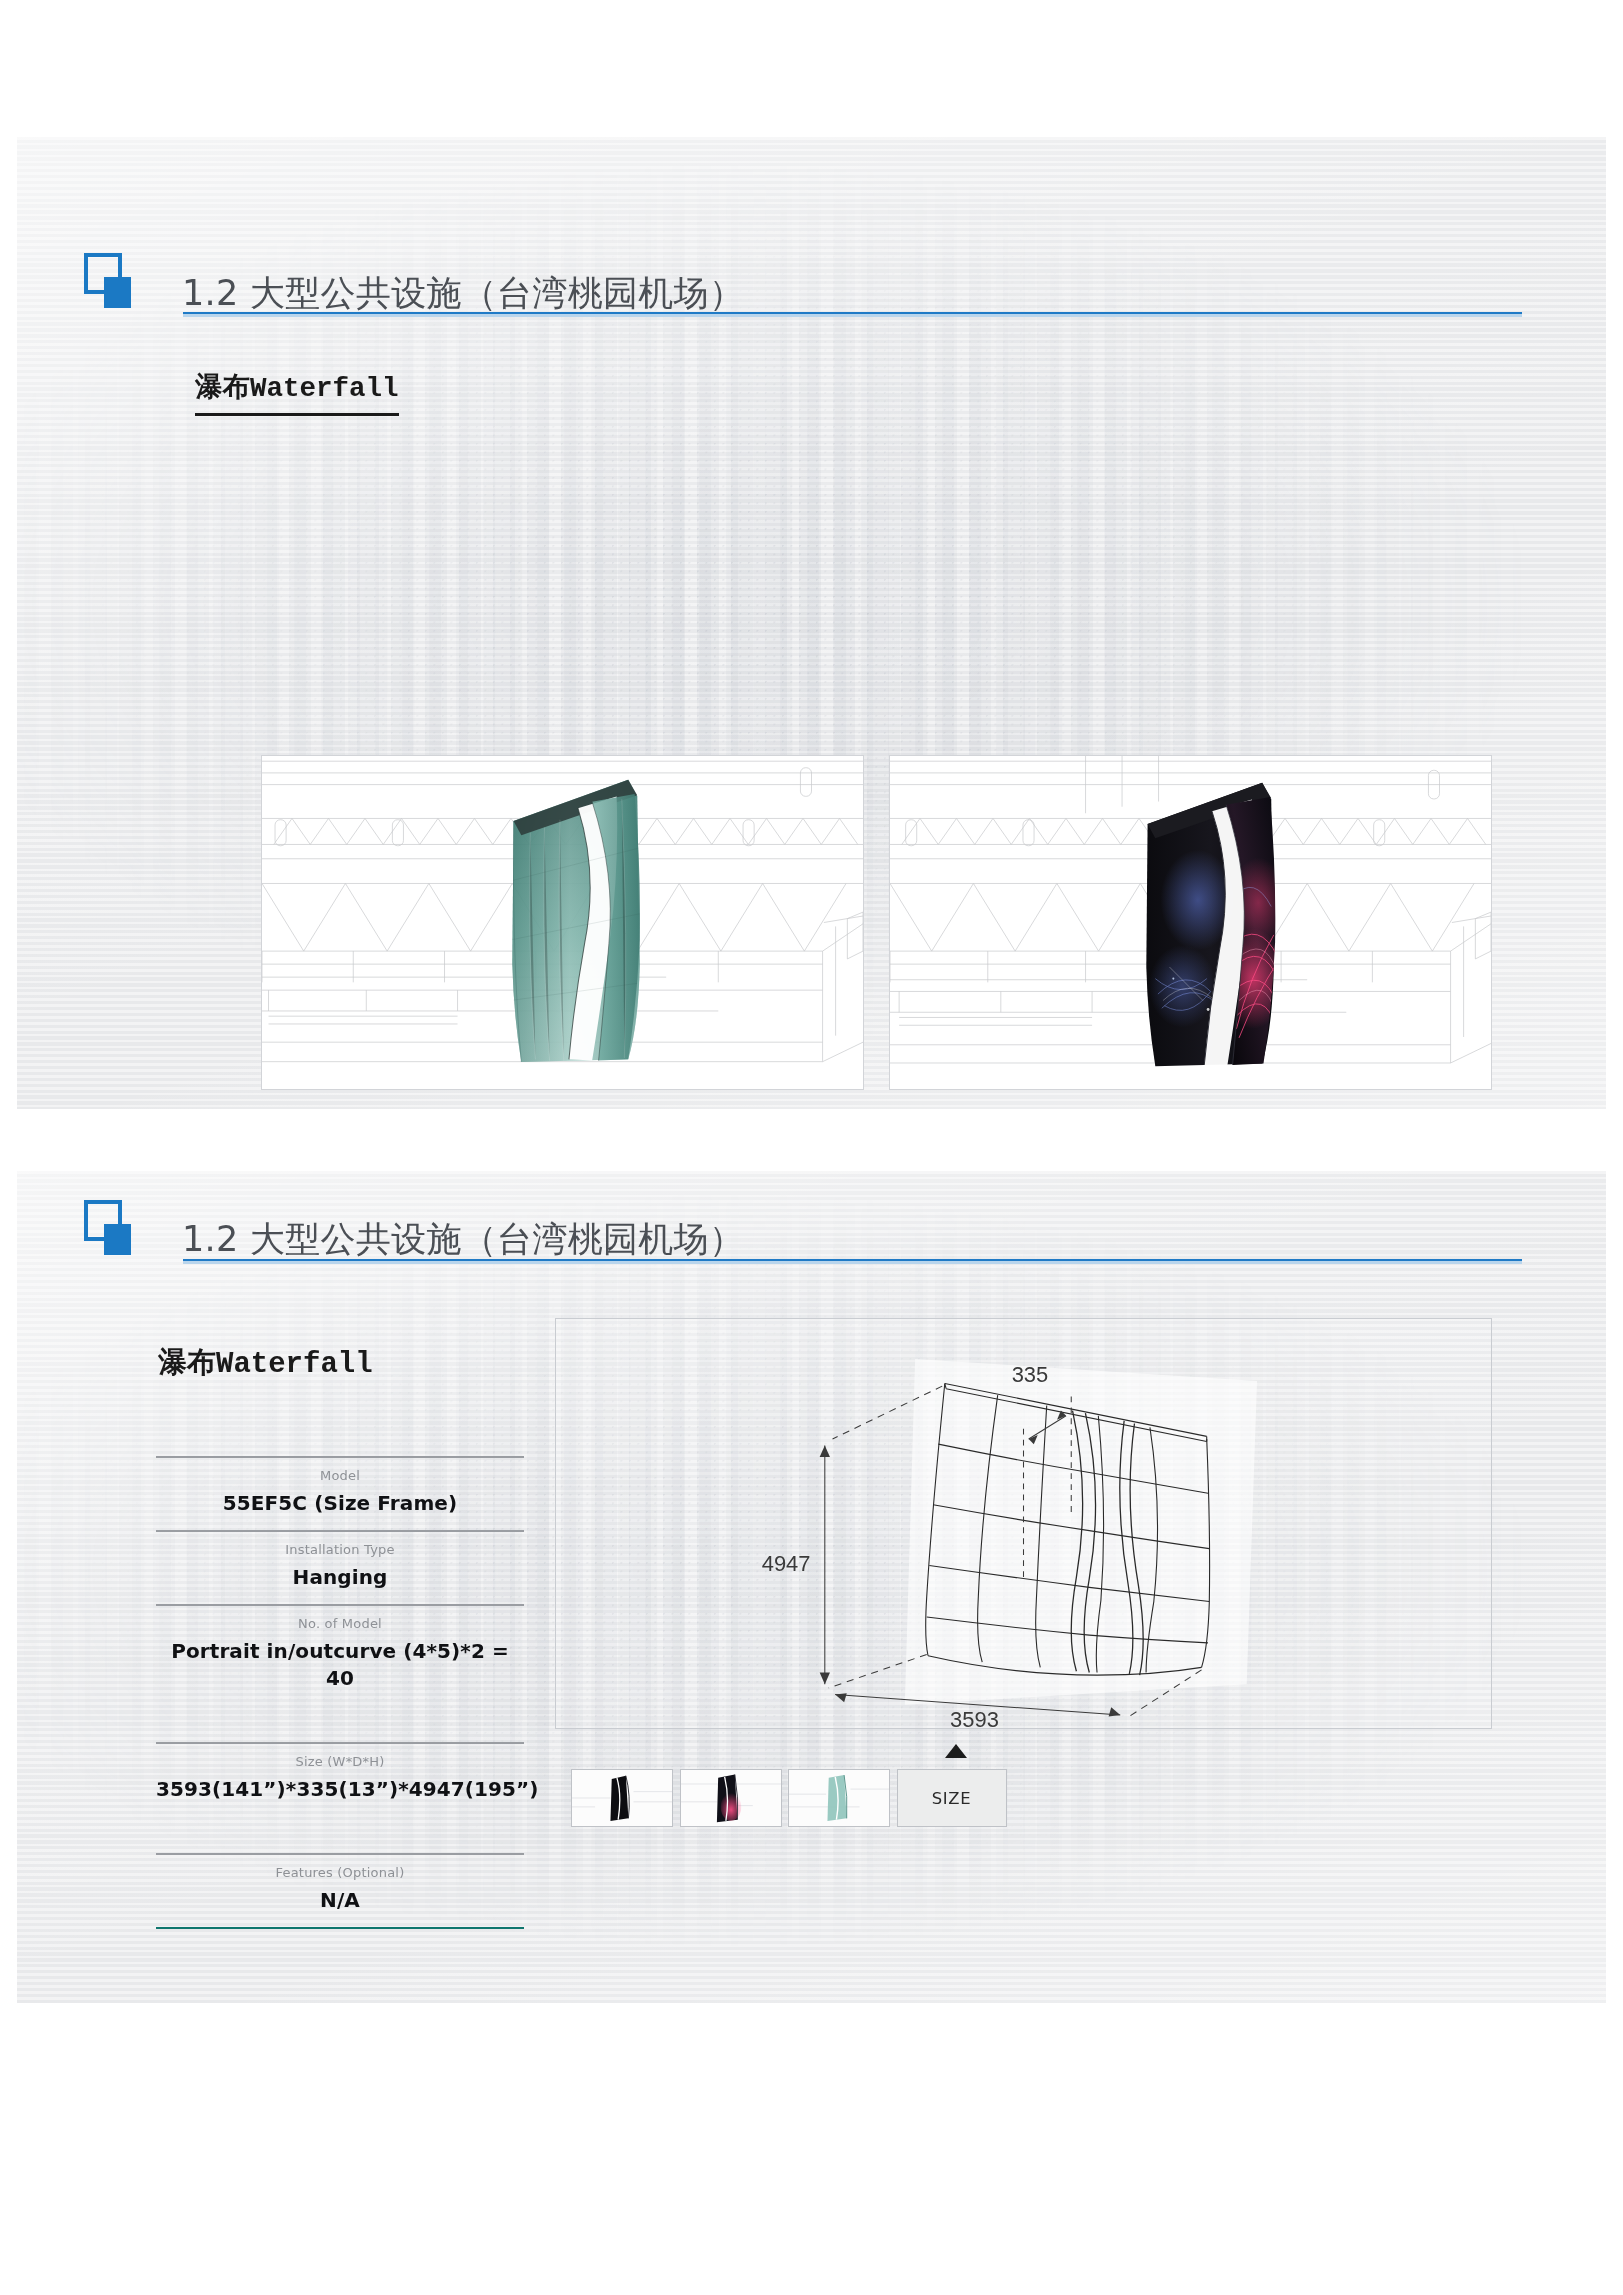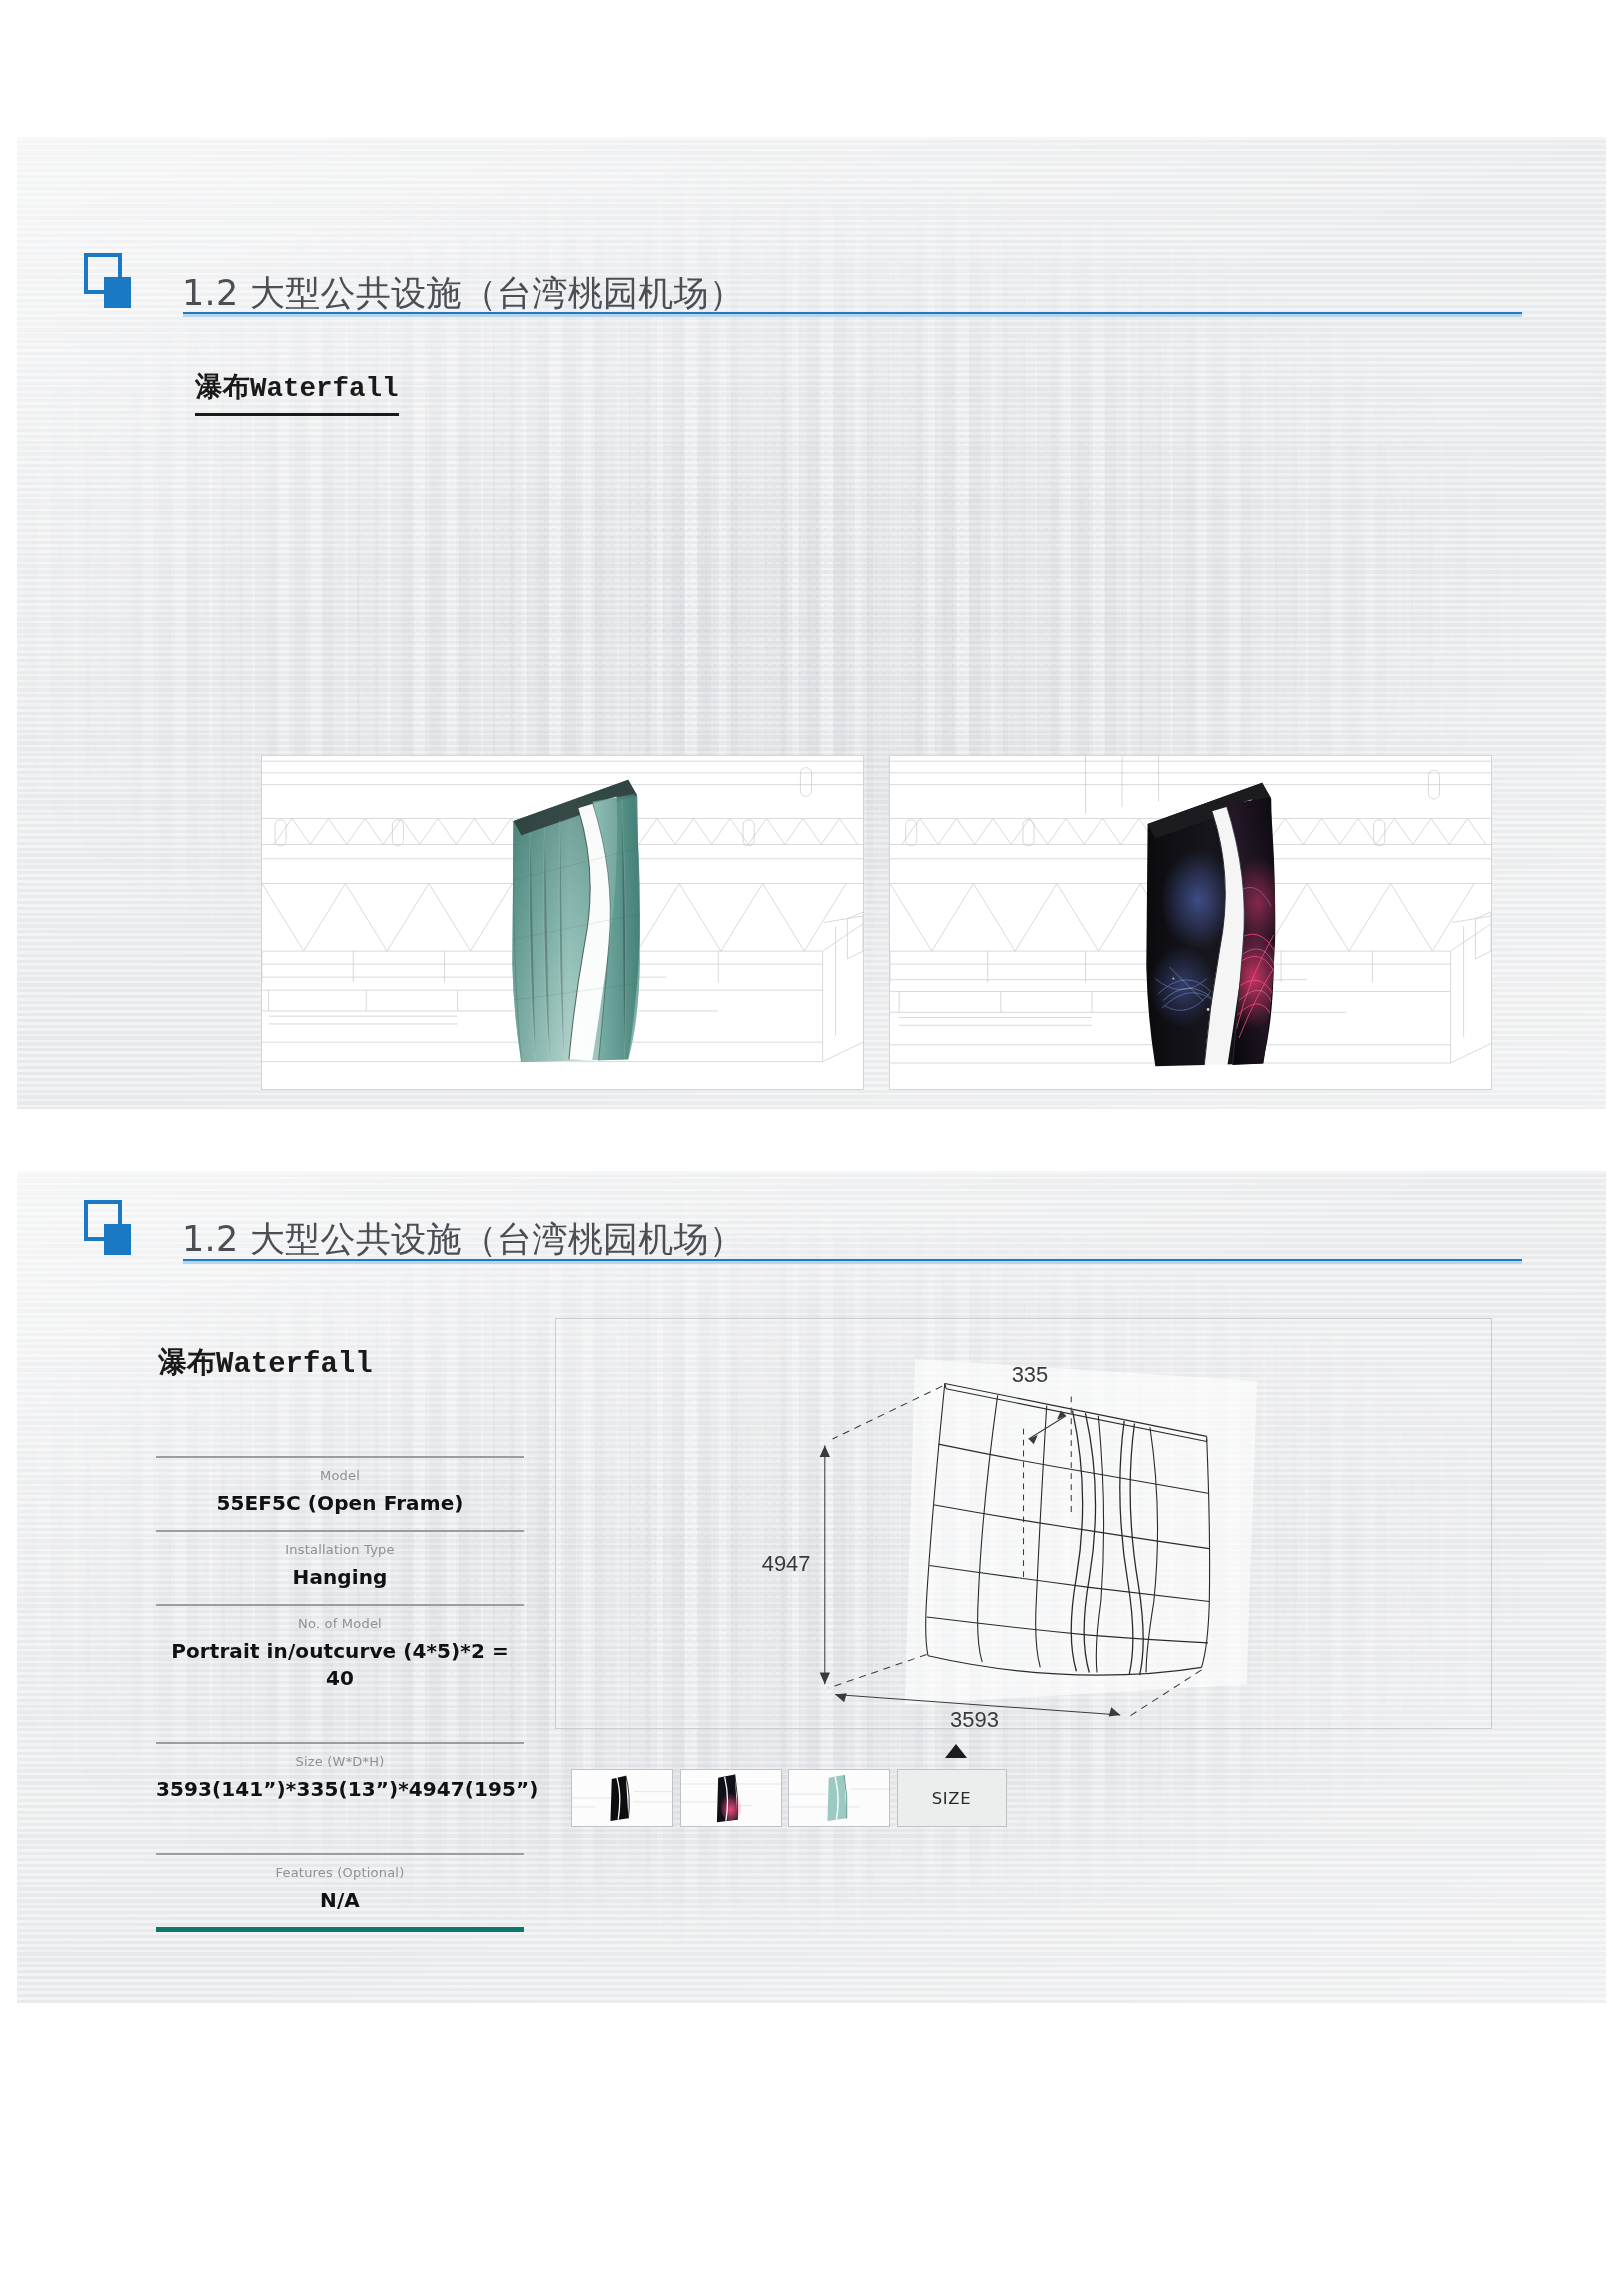--- a/index.html
+++ b/index.html
@@ -173,21 +173,21 @@
   .spec-list {
     position: absolute;
     left: 139px;
     top: 285px;
     width: 368px;
   }
   .spec-row {
     border-top: 2px solid #9a9da2;
     padding: 9.2px 0 13px 0;
   }
-  .spec-row:last-child { border-bottom: 5px solid #0f766e; }
+  .spec-row:last-child { border-bottom: 2px solid #0f766e; }
   .spec-label {
     font-family: "DejaVu Sans", "Liberation Sans", sans-serif;
     font-size: 13px;
     color: #8e9196;
     line-height: 1.35;
     letter-spacing: 0.2px;
   }
   .spec-value {
     font-family: "DejaVu Sans", "Liberation Sans", sans-serif;
     font-size: 20px;
@@ -489,21 +489,21 @@
     </div>
     <h1 class="slide-title">1.2 大型公共设施（台湾桃园机场）</h1>
     <div class="title-rule"></div>
   </header>
 
   <h2 class="section-heading" style="left:141px; top:148px; font-size:29px;">瀑布Waterfall</h2>
 
   <div class="spec-list">
     <div class="spec-row">
       <div class="spec-label">Model</div>
-      <div class="spec-value">55EF5C (Open Frame)</div>
+      <div class="spec-value">55EF5C (Size Frame)</div>
     </div>
     <div class="spec-row">
       <div class="spec-label">Installation Type</div>
       <div class="spec-value">Hanging</div>
     </div>
     <div class="spec-row tall">
       <div class="spec-label">No. of Model</div>
       <div class="spec-value">Portrait in/outcurve (4*5)*2 = 40</div>
     </div>
     <div class="spec-row tall">

